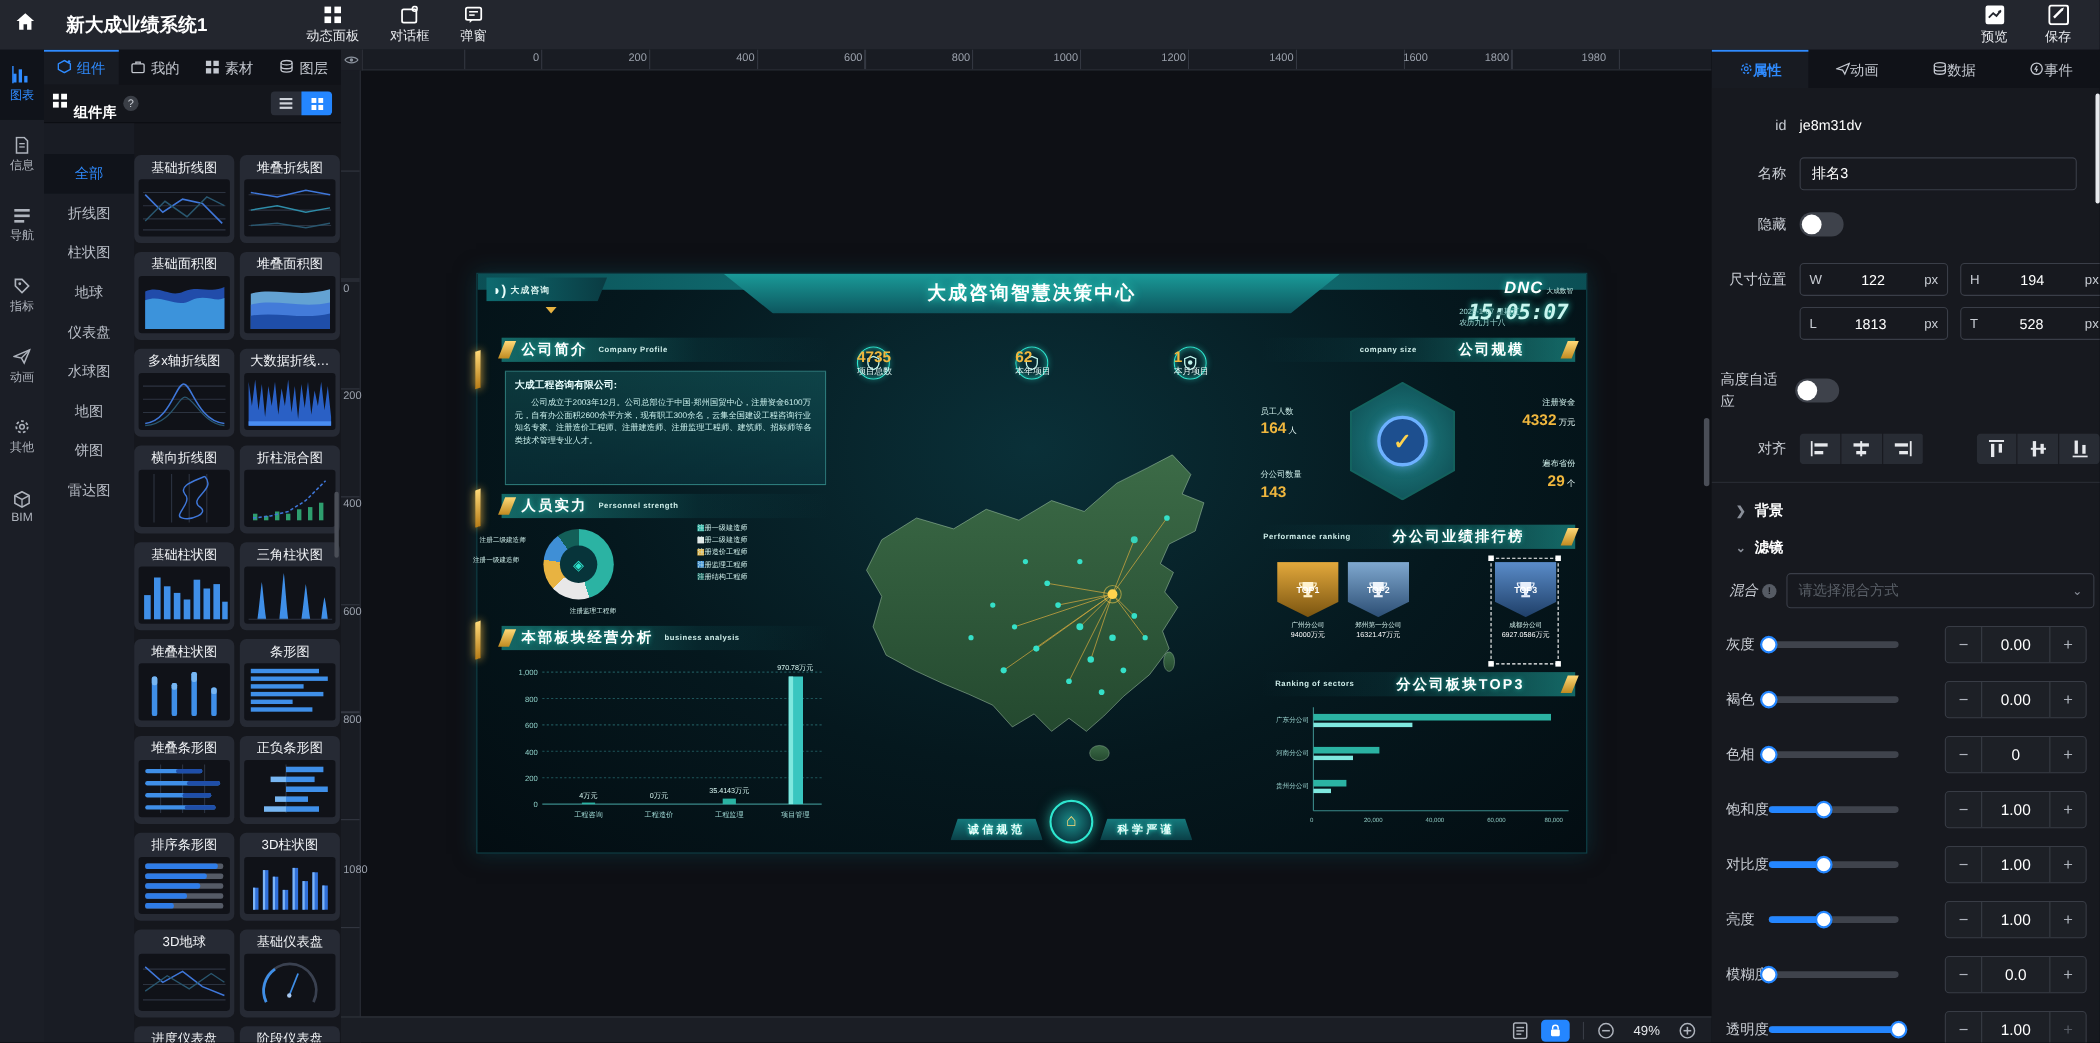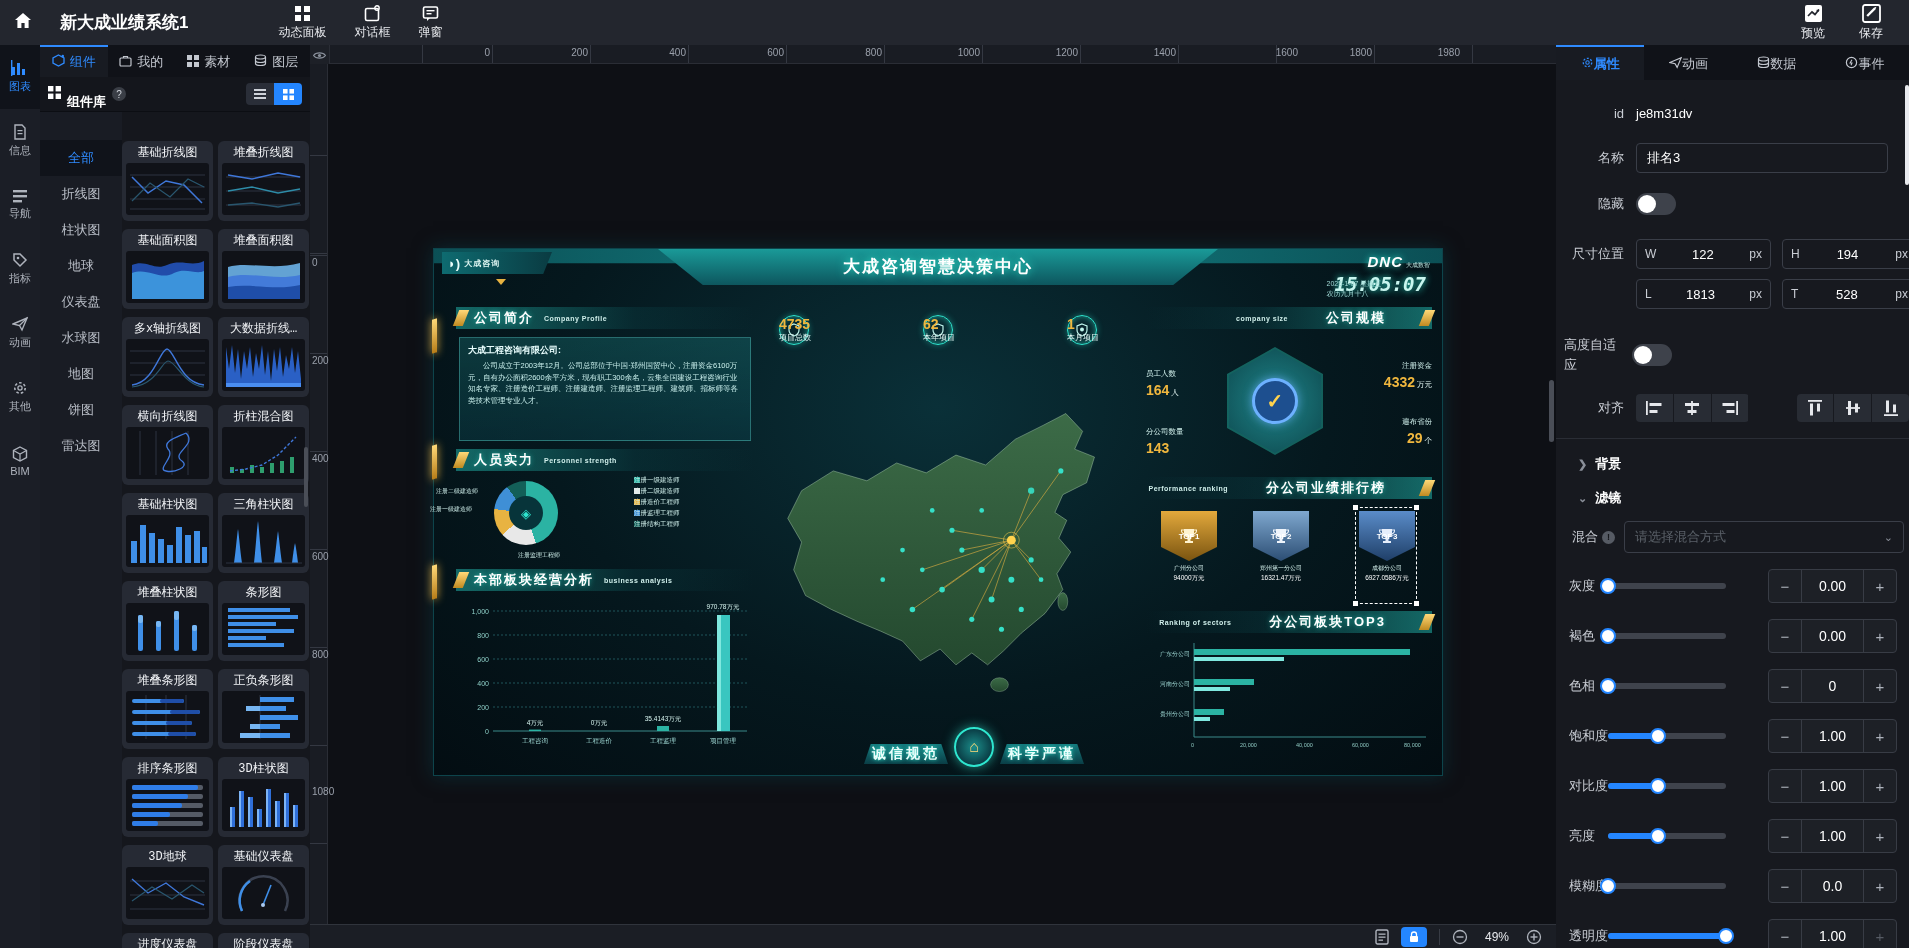--- a/index.html
+++ b/index.html
@@ -25,21 +25,21 @@
   .left-panel { position:absolute; left:40px; top:45px; width:270px; height:903px; background:#15171d; overflow:hidden; z-index:20; }
   .lp-tabs { display:flex; height:32px; background:#101218; }
   .lp-tab { flex:1; display:flex; align-items:center; justify-content:center; gap:5px; font-size:13px; color:#c3c7cf; cursor:pointer; border-top:2px solid transparent; }
   .lp-tab.active { background:#181b22; color:#2f8bff; border-top-color:#2f8bff; }
   .lp-header { height:35px; display:flex; align-items:center; padding:0 8px; background:#14161c; border-bottom:1px solid #0c0e13; }
   .lp-header .lib-title { font-size:13px; font-weight:bold; color:#fff; margin-left:6px;margin-top:16px; }
   .help-dot { width:14px; height:14px; border-radius:50%; background:#3a3e46; color:#cfd3da; font-size:10px; display:flex; align-items:center; justify-content:center; margin-left:6px; cursor:pointer; }
   .view-toggle { margin-left:auto; display:flex; border-radius:4px; overflow:hidden; }
   .view-btn { width:28px; height:22px; display:flex; align-items:center; justify-content:center; background:#2a2e38; color:#cfd3da; cursor:pointer; }
   .view-btn.active { background:#2486ff; color:#fff; }
-  .lp-body { position:relative; height:836px; display:flex;font-family:Liberation Mono, monospace; }
+  .lp-body { position:relative; height:836px; display:flex; }
   .cats { list-style:none; width:82px; background:#191c24; padding-top:28px; }
   .cats li { height:36px; display:flex; align-items:center; justify-content:center; font-size:13px; color:#b9bec7; cursor:pointer; }
   .cats li.active { color:#2f8bff; background:#10131a; }
   .cards { position:relative; flex:1; padding:29px 0 0 0; display:grid; grid-template-columns:91px 91px; grid-auto-rows:80px; gap:8px 5px; align-content:start; }
   .card { background:#262a34; border-radius:6px; overflow:hidden; cursor:pointer; }
   .card-title { height:22px; display:flex; align-items:center; justify-content:center; font-size:12px; color:#f0f2f5; white-space:nowrap; overflow:hidden; }
   .card-thumb { margin:0 4px 4px 4px; height:52px; background:#101218; border-radius:3px; overflow:hidden; }
   .lp-scroll { position:absolute; right:2px; top:335px; width:4px; height:60px; background:#4a4e57; border-radius:2px; }
 
   
@@ -106,21 +106,21 @@
   .d-stats { left:345px; top:66px; display:flex; gap:16px; position:absolute; }
   .stat { position:static; display:flex; align-items:center; gap:7px; width:128px; }
   .stat-ic { position:static; width:30px; height:30px; border-radius:50%; border:1.5px solid #2ee6cf; box-shadow:0 0 7px rgba(46,230,207,.6) inset,0 0 6px rgba(46,230,207,.4); display:flex; align-items:center; justify-content:center; color:#bff5ec; }
   .stat-v { position:static; font-size:14px; font-weight:bold; color:#f0b73e; line-height:1.1; }
   .stat-l { position:static; font-size:8px; color:#e8fbf8; }
 
   .d-map { left:330px; top:112px; width:376px; height:388px; }
   .d-map svg { position:static; }
 
   .d-badges { left:430px; top:492px; display:flex; align-items:center; gap:6px; position:absolute; }
-  .d-badge { position:static; width:84px; height:20px; background:linear-gradient(180deg,#157a7d,#0a3e46); clip-path:polygon(8% 0,92% 0,100% 100%,0 100%); display:flex; align-items:center; justify-content:center; font-size:14px; font-weight:bold; letter-spacing:3px; color:#eafffc; text-shadow:0 0 4px #2ee6cf; }
+  .d-badge { position:static; width:84px; height:20px; background:linear-gradient(180deg,#157a7d,#0a3e46); clip-path:polygon(8% 0,92% 0,100% 100%,0 100%); display:flex; align-items:center; justify-content:center; font-size:10px; font-weight:bold; letter-spacing:3px; color:#eafffc; text-shadow:0 0 4px #2ee6cf; }
   .d-home { position:static; width:40px; height:40px; margin-top:-14px; border-radius:50%; background:radial-gradient(circle,#1b8d8a 0%,#0a3e46 70%); border:2px solid #2ee6cf; box-shadow:0 0 12px #2ee6cf99; display:flex; align-items:center; justify-content:center; color:#ffd978; font-size:16px; }
 
   .hexagon { left:795px; top:100px; width:92px; height:104px; clip-path:polygon(50% 0,100% 25%,100% 75%,50% 100%,0 75%,0 25%); background:radial-gradient(circle,rgba(40,160,170,.55),rgba(10,60,70,.7)); display:flex; align-items:center; justify-content:center; }
   .hex-glow { left:793px; top:98px; width:96px; height:108px; clip-path:polygon(50% 0,100% 25%,100% 75%,50% 100%,0 75%,0 25%); background:rgba(46,230,207,.35); }
   .medal { position:static; width:46px; height:46px; border-radius:50%; background:#1d4f8f; border:3px solid #6db1ff; display:flex; align-items:center; justify-content:center; color:#ffd34d; font-size:20px; font-weight:bold; box-shadow:0 0 10px rgba(109,177,255,.7); }
   .kstat { width:92px; }
   .kstat .kl { position:static; display:block; font-size:7.5px; color:#cfeeea; margin-bottom:2px; }
   .kstat .kv { position:static; font-size:14px; font-weight:bold; color:#f0b73e; }
   .kstat .ku { position:static; font-size:7.5px; color:#e8fbf8; margin-left:2px; }
   .kstat.right { text-align:right; }
@@ -149,21 +149,21 @@
   .dim-box { width:135px; height:30px; border:1px solid #3a3e48; border-radius:4px; display:flex; align-items:center; padding:0 8px; flex:none; }
   .dim-box .k { font-size:12px; color:#c9cdd4; }
   .dim-box .v { flex:1; text-align:center; font-size:13px; color:#fff; }
   .dim-box .u { font-size:12px; color:#c9cdd4; }
   .align-group { display:flex; gap:1px; border-radius:4px; overflow:hidden; }
   .align-btn { width:38px; height:28px; background:#282c34; display:flex; align-items:center; justify-content:center; cursor:pointer; color:#e6e8ec; }
   .rp-divider { height:1px; background:#2a2d35; margin:16px 0 0 0; }
   .rp-section { display:flex; align-items:center; gap:8px; padding-left:22px; font-size:13px; font-weight:bold; color:#fff; margin-top:16px; cursor:pointer; }
   .chev { color:#8a8f99; font-size:11px; }
   .blend-row { display:flex; align-items:center; margin-top:14px; }
-  .blend-label { width:42px; text-align:right; font-size:13px; color:#c9cdd4; padding-left:13px; flex:none; white-space:nowrap; }
+  .blend-label { width:42px; text-align:right; font-size:13px; color:#c9cdd4; padding-left:13px; flex:none; white-space:nowrap;font-style:italic; }
   .info-dot { width:13px; height:13px; border-radius:50%; background:#565b64; color:#16181d; font-size:9px; font-weight:bold; display:flex; align-items:center; justify-content:center; margin-left:4px; flex:none; }
   .blend-select { margin-left:9px; width:280px; height:32px; border:1px solid #3a3e48; border-radius:4px; display:flex; align-items:center; padding:0 10px; cursor:pointer; }
   .blend-ph { font-size:13px; color:#5a6068; flex:1; }
   .f-row { display:flex; align-items:center; height:34px; margin-top:16px; }
   .f-label { width:50px; font-size:13px; color:#c9cdd4; padding-left:13px; flex:none; white-space:nowrap; }
   .slider { position:relative; width:118px; height:6px; border-radius:3px; background:#3f434c; margin-left:2px; }
   .slider .fill { position:absolute; left:0; top:0; height:6px; border-radius:3px; background:#2486ff; }
   .slider .fill::after { content:""; position:absolute; right:-8px; top:-5px; width:12px; height:12px; border-radius:50%; background:#fff; border:2.5px solid #2486ff; }
   .stepper { margin-left:auto; margin-right:12px; display:flex; width:129px; height:34px; border:1px solid #383c45; border-radius:4px; background:#1d2026; overflow:hidden; flex:none; }
   .step-btn { width:32px; display:flex; align-items:center; justify-content:center; color:#aeb3bc; font-size:15px; cursor:pointer; flex:none; }
@@ -915,21 +915,21 @@
                 <path d="M4 1 h10 v4 a5 5 0 0 1 -10 0 Z" fill="#fff3cf"></path>
                 <path d="M4 2 H1.5 a3.5 3.5 0 0 0 3 4 M14 2 h2.5 a3.5 3.5 0 0 1 -3 4" fill="none" stroke="#fff3cf" stroke-width="1.1"></path>
                 <rect x="7.5" y="10" width="3" height="3" fill="#fff3cf"></rect>
                 <rect x="5" y="13" width="8" height="2" fill="#fff3cf"></rect>
               </svg>
             <span>TOP1</span>
           </span>
           <span class="tb-name">广州分公司</span>
           <span class="tb-val">94000万元</span>
         </div>
-        <div class="top-badge" style="left:816px">
+        <div class="top-badge" style="left:788px">
           <span class="tb-shield" style="background:linear-gradient(180deg,#7fa8cf,#2c4e74)">
             <svg width="18" height="16" viewBox="0 0 18 16">
                 <path d="M4 1 h10 v4 a5 5 0 0 1 -10 0 Z" fill="#eef4fb"></path>
                 <path d="M4 2 H1.5 a3.5 3.5 0 0 0 3 4 M14 2 h2.5 a3.5 3.5 0 0 1 -3 4" fill="none" stroke="#eef4fb" stroke-width="1.1"></path>
                 <rect x="7.5" y="10" width="3" height="3" fill="#eef4fb"></rect>
                 <rect x="5" y="13" width="8" height="2" fill="#eef4fb"></rect>
               </svg>
             <span>TOP2</span>
           </span>
           <span class="tb-name">郑州第一分公司</span>

